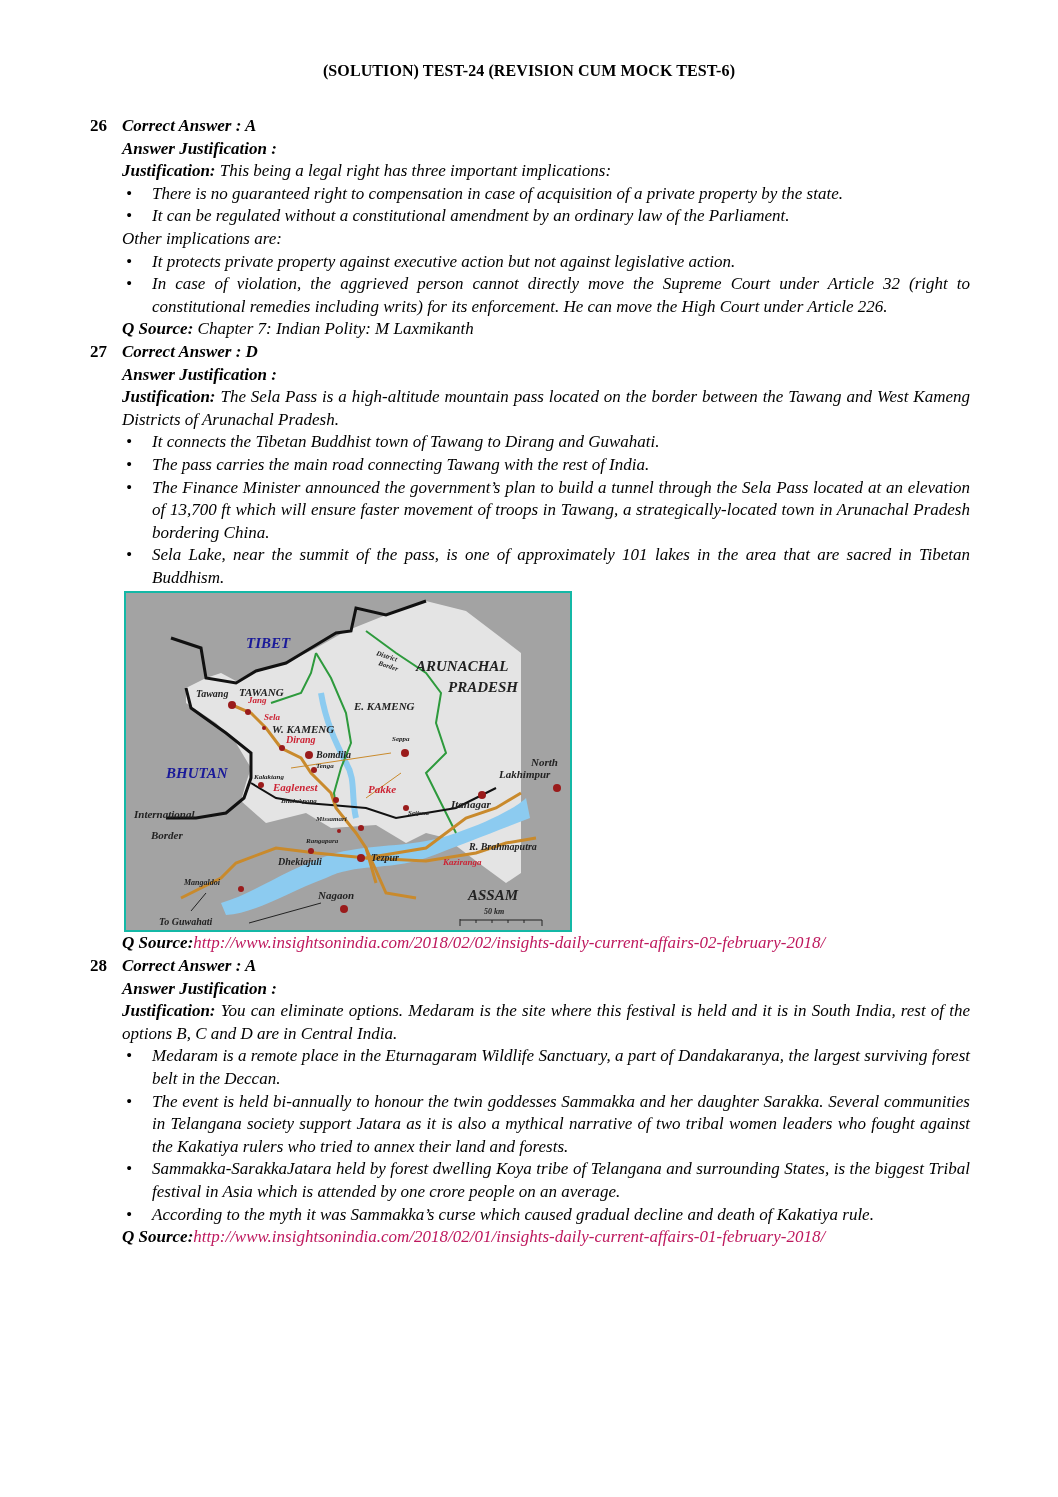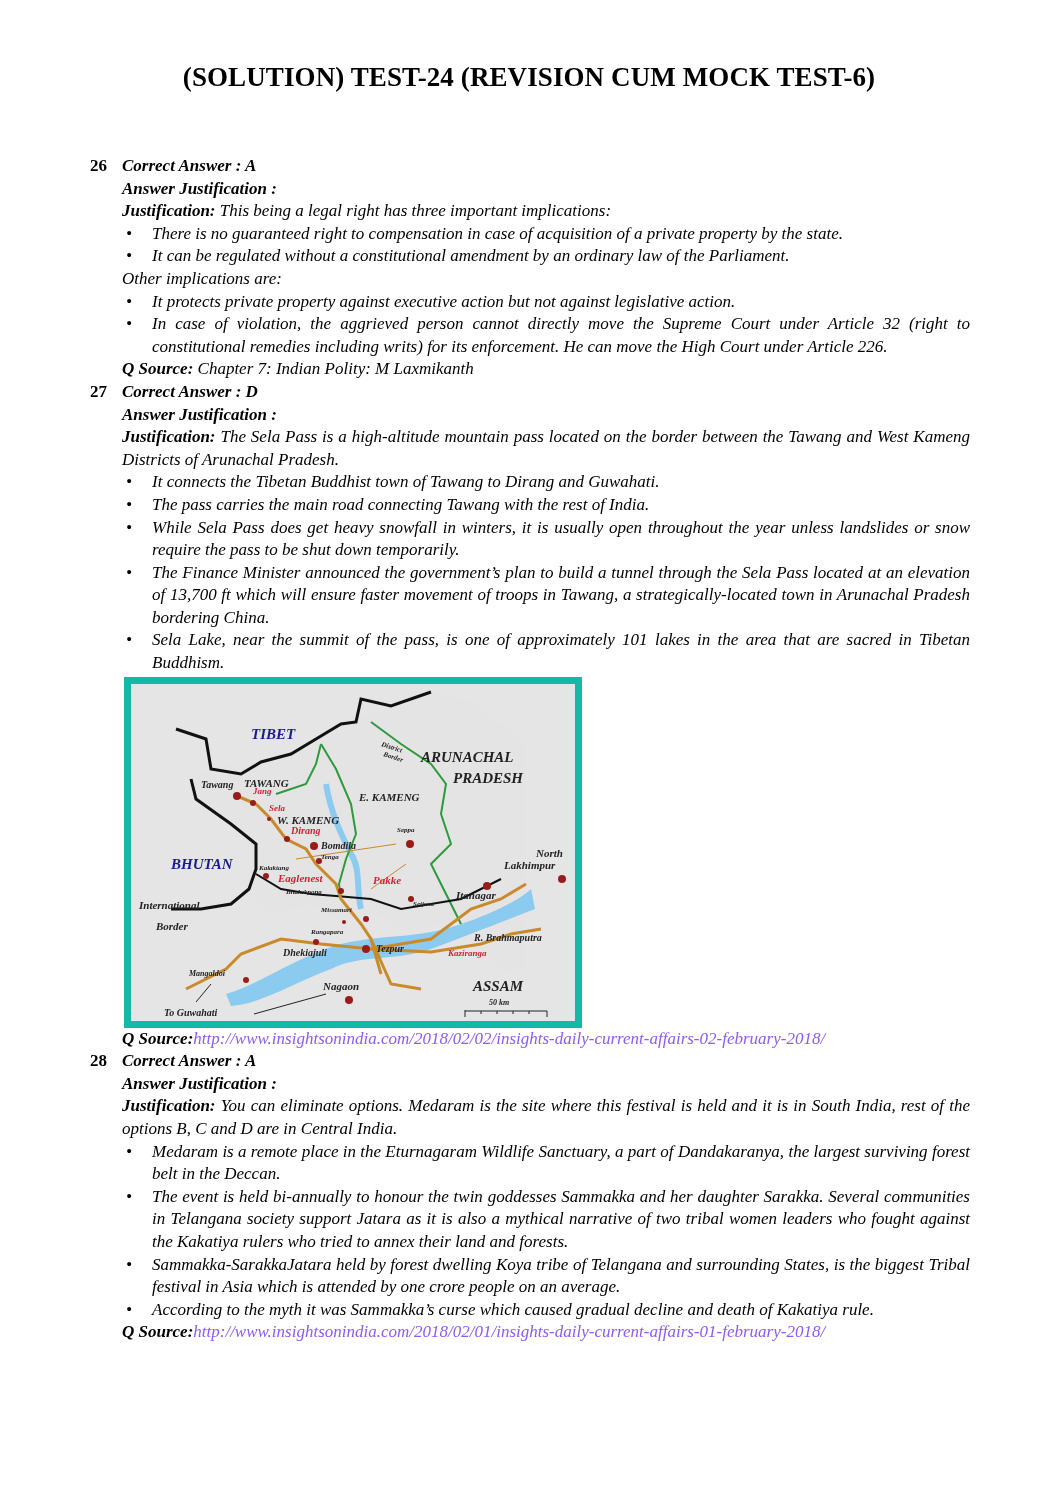--- a/index.html
+++ b/index.html
@@ -1,31 +1,31 @@
 <!DOCTYPE html>
 <html><head>
 <meta charset="utf-8">
 <style>
   html, body { margin: 0; padding: 0; background: #ffffff; }
   body { width: 1058px; height: 1497px; position: relative; overflow: hidden;
          font-family: "Liberation Serif", "DejaVu Serif", serif; color: #000; }
   .page { position: absolute; left: 0; top: 0; width: 1058px; height: 1497px; }
   .title { position: absolute; top: 62px; left: 0; width: 1058px; text-align: center;
-           font-weight: bold; font-size: 27px; letter-spacing: 0.1px; }
-  .content { position: absolute; left: 90px; top: 115px; width: 880px; font-size: 17px; line-height: 22.6px; margin-top: 40px; }
+           font-weight: bold; font-size: 16px; letter-spacing: 0.1px; }
+  .content { position: absolute; left: 90px; top: 115px; width: 880px; font-size: 17px; line-height: 22.6px; }
   .q { position: relative; }
   .qnum { position: absolute; left: 0; top: 0; font-weight: bold; }
   .qbody { margin-left: 32px; font-style: italic; }
   .b { font-weight: bold; }
   .just { text-align: justify; }
   ul.bul { list-style: none; margin: 0; padding: 0; }
   ul.bul li { position: relative; padding-left: 30px; text-align: justify; }
   ul.bul li::before { content: "\2022"; position: absolute; left: 4px; top: 0; font-size: 17px; }
-  .link { color: #8b5cf6; }
-  .map-wrap { width: 444px; height: 337px; border: 7px solid #14b8a6; margin: 2px 0 0 2px; position: relative; background: #e5e5e5; }
+  .link { color: #be185d; }
+  .map-wrap { width: 444px; height: 337px; border: 2px solid #14b8a6; margin: 2px 0 0 2px; position: relative; background: #a3a3a3; }
   .map-wrap svg { display: block; }
 </style>
 </head>
 <body>
 
 <div class="page">
   <div class="title">(SOLUTION) TEST-24 (REVISION CUM MOCK TEST-6)</div>
 
   <div class="content">
 
@@ -50,21 +50,20 @@
 
     <div class="q">
       <span class="qnum">27</span>
       <div class="qbody">
         <div class="b">Correct Answer : D</div>
         <div class="b">Answer Justification :</div>
         <div class="just"><span class="b">Justification:</span><span> The Sela Pass is a high-altitude mountain pass located on the border between the Tawang and West Kameng Districts of Arunachal Pradesh.</span></div>
         <ul class="bul">
           <li>It connects the Tibetan Buddhist town of Tawang to Dirang and Guwahati.</li>
           <li>The pass carries the main road connecting Tawang with the rest of India.</li>
-          <li>While Sela Pass does get heavy snowfall in winters, it is usually open throughout the year unless landslides or snow require the pass to be shut down temporarily.</li>
           <li>The Finance Minister announced the government’s plan to build a tunnel through the Sela Pass located at an elevation of 13,700 ft which will ensure faster movement of troops in Tawang, a strategically-located town in Arunachal Pradesh bordering China.</li>
           <li>Sela Lake, near the summit of the pass, is one of approximately 101 lakes in the area that are sacred in Tibetan Buddhism.</li>
         </ul>
 
         <div class="map-wrap">
           <svg width="444" height="337" viewBox="0 0 444 337" xmlns="http://www.w3.org/2000/svg" font-family="Liberation Serif, DejaVu Serif, serif">
 
             <path d="M60,95 L80,85 L95,80 L110,88 L130,78 L160,70 L190,55 L220,38 L260,22 L300,8 L340,18 L395,60 L395,280 L380,290 L350,268 L320,245 L300,240 L280,250 L250,232 L205,235 L180,220 L140,230 L115,208 L120,190 L125,175 L110,150 L90,130 L60,110 Z" fill="#e4e4e4"></path>
 
             <path d="M95,310 C130,300 160,275 210,260 C250,250 290,255 330,240 C360,230 390,215 400,205 L404,225 C370,238 340,250 300,265 C260,278 230,270 200,285 C160,300 130,320 100,322 Z" fill="#8ccbf0"></path>

